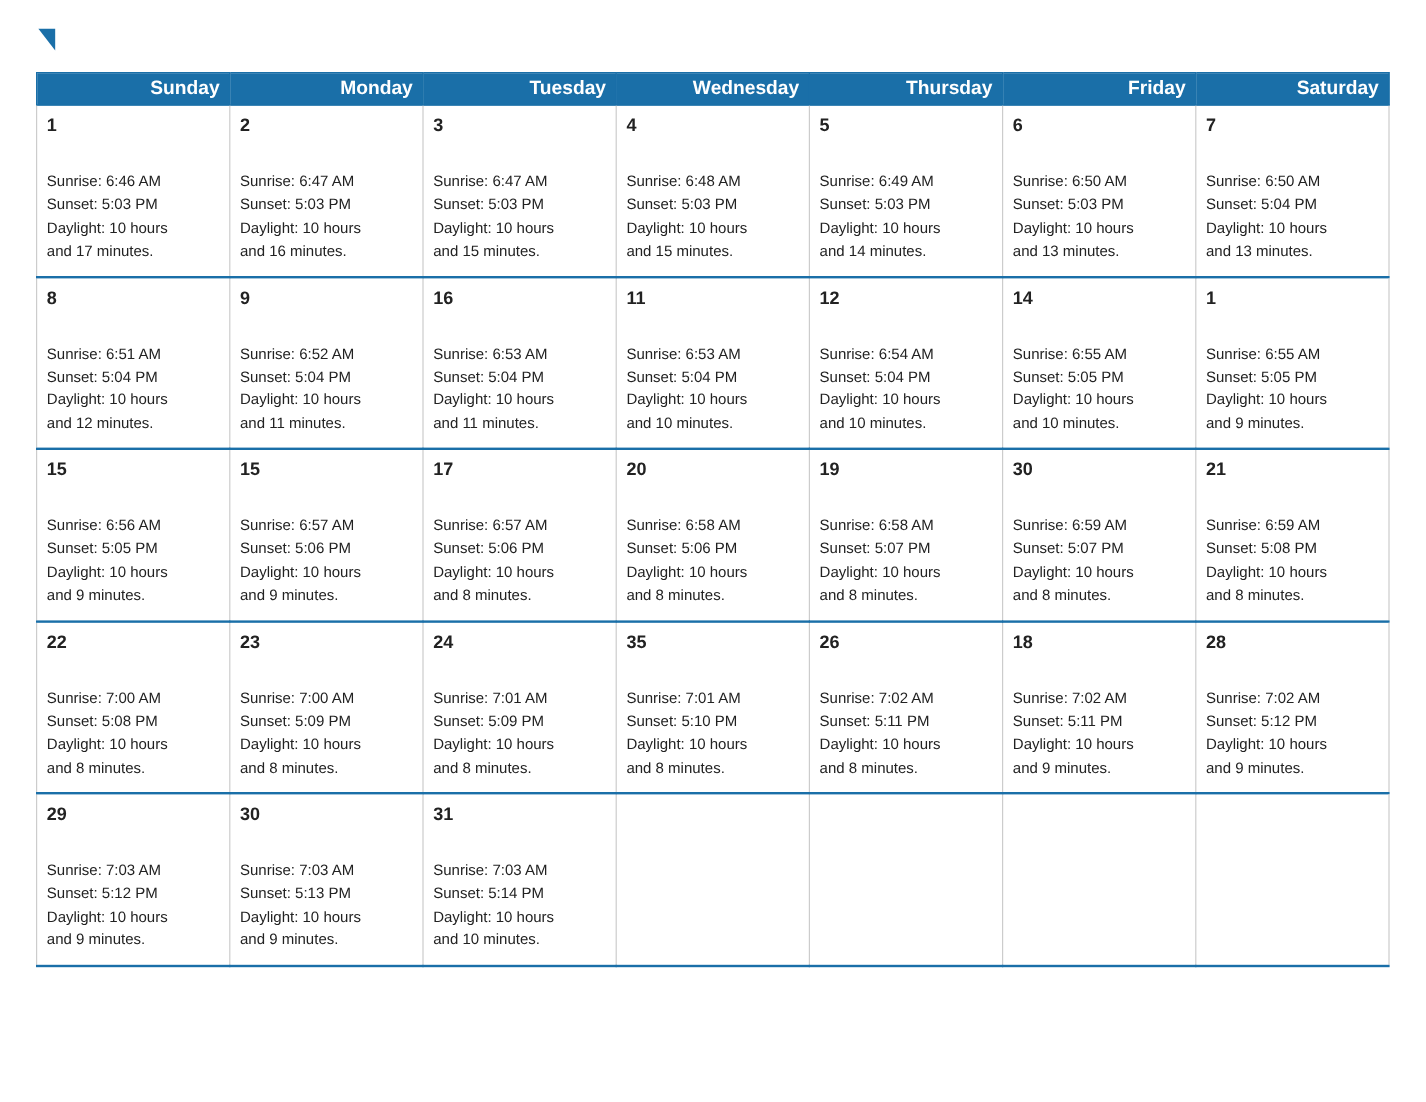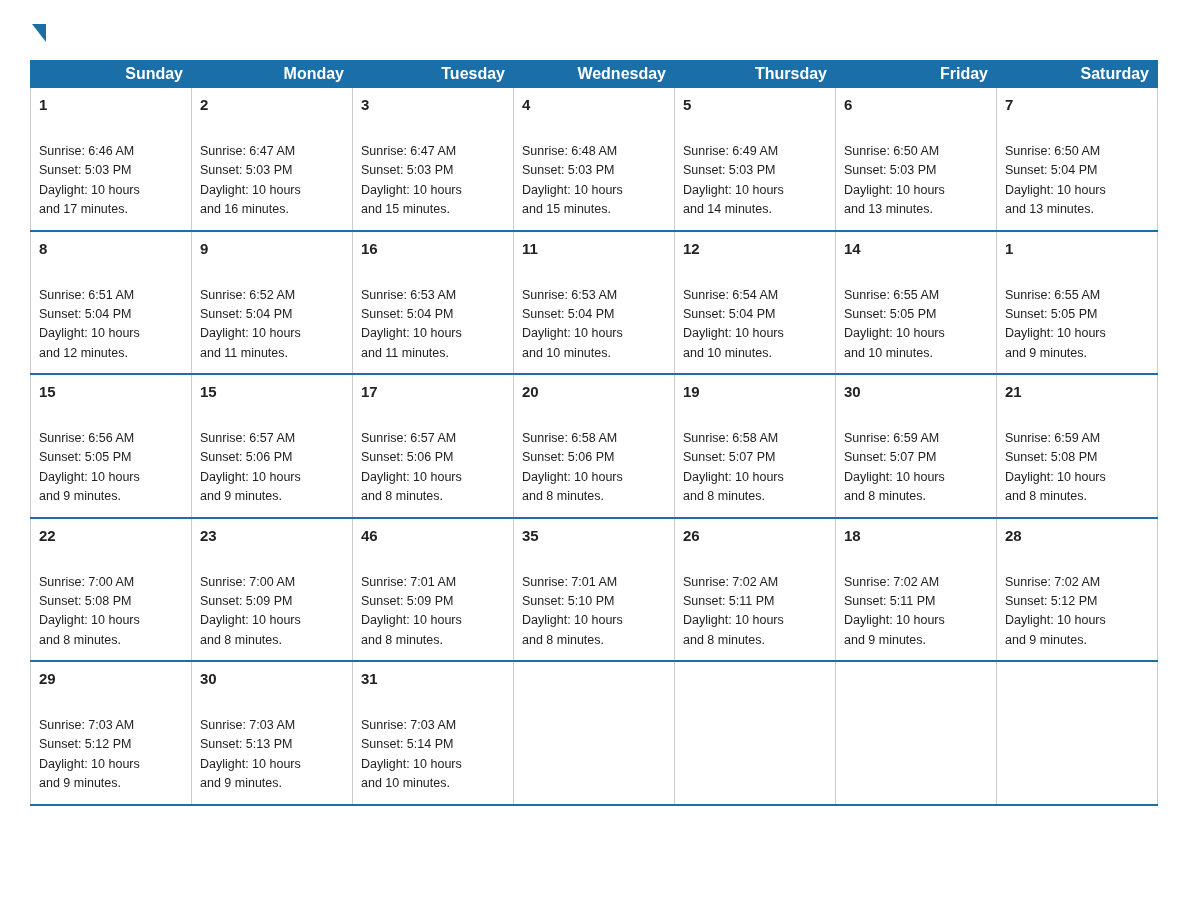--- a/index.html
+++ b/index.html
@@ -229,21 +229,21 @@
       <tr>
         <td>
           <span class="day-number">22</span>
           <div class="day-info">Sunrise: 7:00 AM<br>Sunset: 5:08 PM<br>Daylight: 10 hours<br>and 8 minutes.</div>
         </td>
         <td>
           <span class="day-number">23</span>
           <div class="day-info">Sunrise: 7:00 AM<br>Sunset: 5:09 PM<br>Daylight: 10 hours<br>and 8 minutes.</div>
         </td>
         <td>
-          <span class="day-number">46</span>
+          <span class="day-number">24</span>
           <div class="day-info">Sunrise: 7:01 AM<br>Sunset: 5:09 PM<br>Daylight: 10 hours<br>and 8 minutes.</div>
         </td>
         <td>
           <span class="day-number">35</span>
           <div class="day-info">Sunrise: 7:01 AM<br>Sunset: 5:10 PM<br>Daylight: 10 hours<br>and 8 minutes.</div>
         </td>
         <td>
           <span class="day-number">26</span>
           <div class="day-info">Sunrise: 7:02 AM<br>Sunset: 5:11 PM<br>Daylight: 10 hours<br>and 8 minutes.</div>
         </td>

